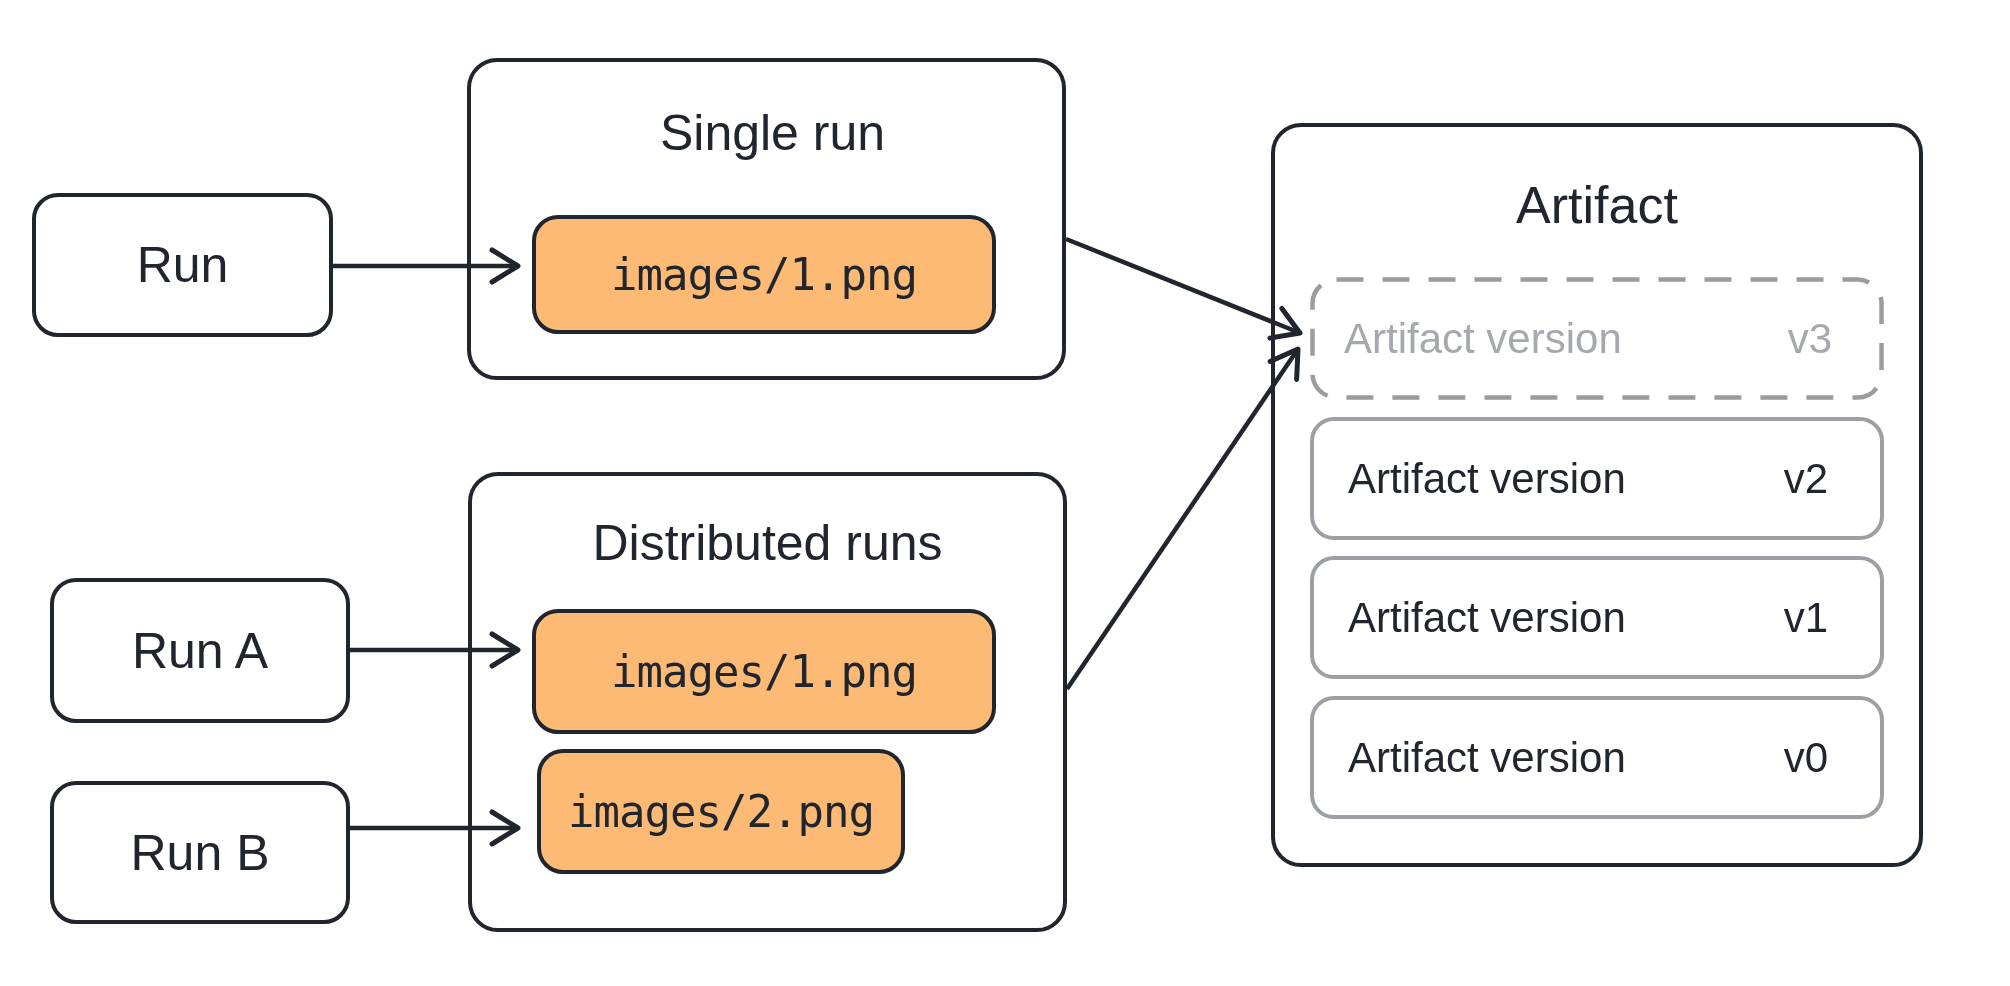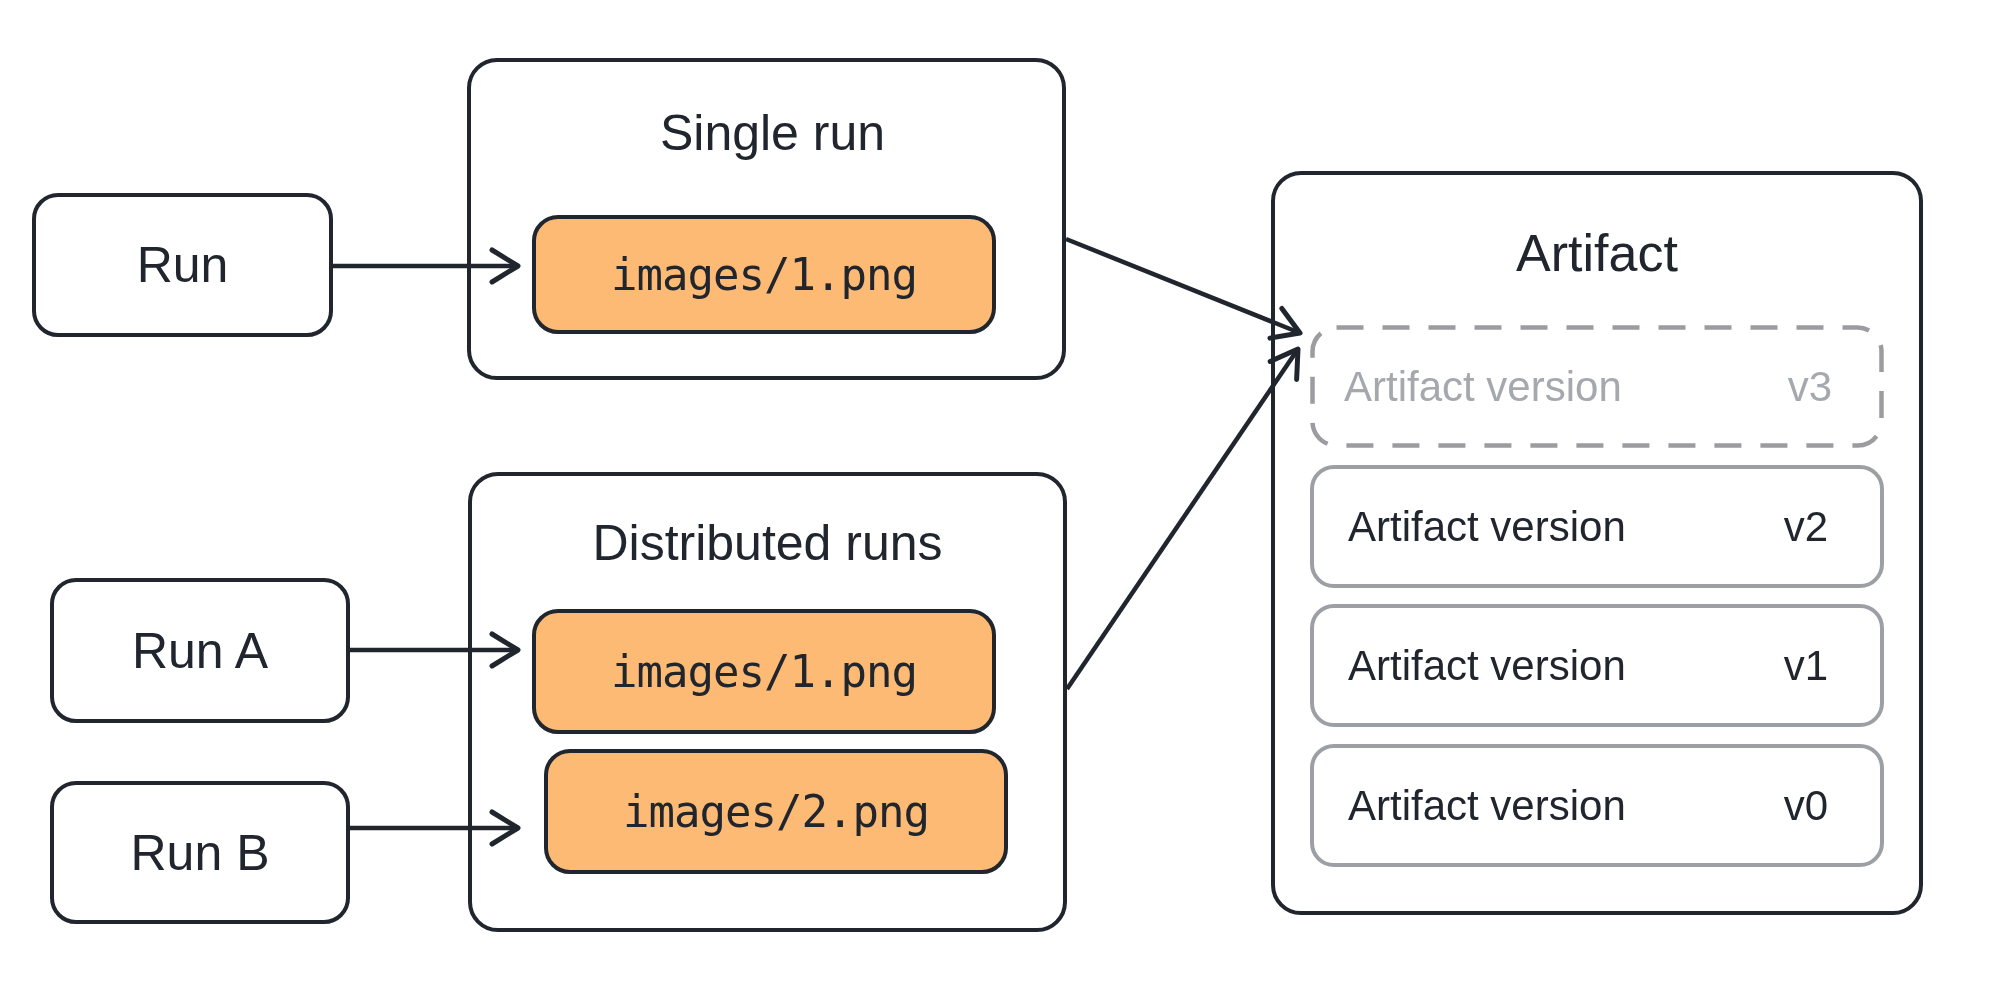--- a/index.html
+++ b/index.html
@@ -33,21 +33,21 @@
   
   .group {
     position: absolute;
     background: #fff;
     border: 4px solid #20252e;
     border-radius: 30px;
     box-sizing: border-box;
   }
   .single-run      { left: 467px;  top: 58px;  width: 599px; height: 322px; }
   .distributed     { left: 468px;  top: 472px; width: 599px; height: 460px; }
-  .artifact-group  { left: 1271px; top: 123px; width: 652px; height: 744px; margin-top: 48px; }
+  .artifact-group  { left: 1271px; top: 123px; width: 652px; height: 744px; }
 
   .group-title {
     position: absolute;
     left: 0; right: 0;
     text-align: center;
     font-size: 50px;
     line-height: 1.1;
   }
   .single-run  .group-title { top: 44px; padding-left: 12px; }
   .distributed .group-title { top: 40px; }
@@ -62,21 +62,21 @@
     display: flex;
     align-items: center;
     justify-content: center;
     font-family: "DejaVu Sans Mono", monospace;
     font-size: 44px;
     letter-spacing: -1px;
     box-sizing: border-box;
   }
   .single-run .file-box      { left: 61px; top: 153px; width: 464px; height: 119px; }
   .distributed .file-box-1   { left: 60px; top: 133px; width: 464px; height: 125px; }
-  .distributed .file-box-2   { left: 72px; top: 273px; width: 464px; height: 125px; }
+  .distributed .file-box-2   { left: 65px; top: 273px; width: 368px; height: 125px; }
 
   
   .version-row {
     position: absolute;
     left: 35px;
     width: 574px;
     height: 123px;
     background: #fff;
     border: 4px solid #9ca0a5;
     border-radius: 24px;

